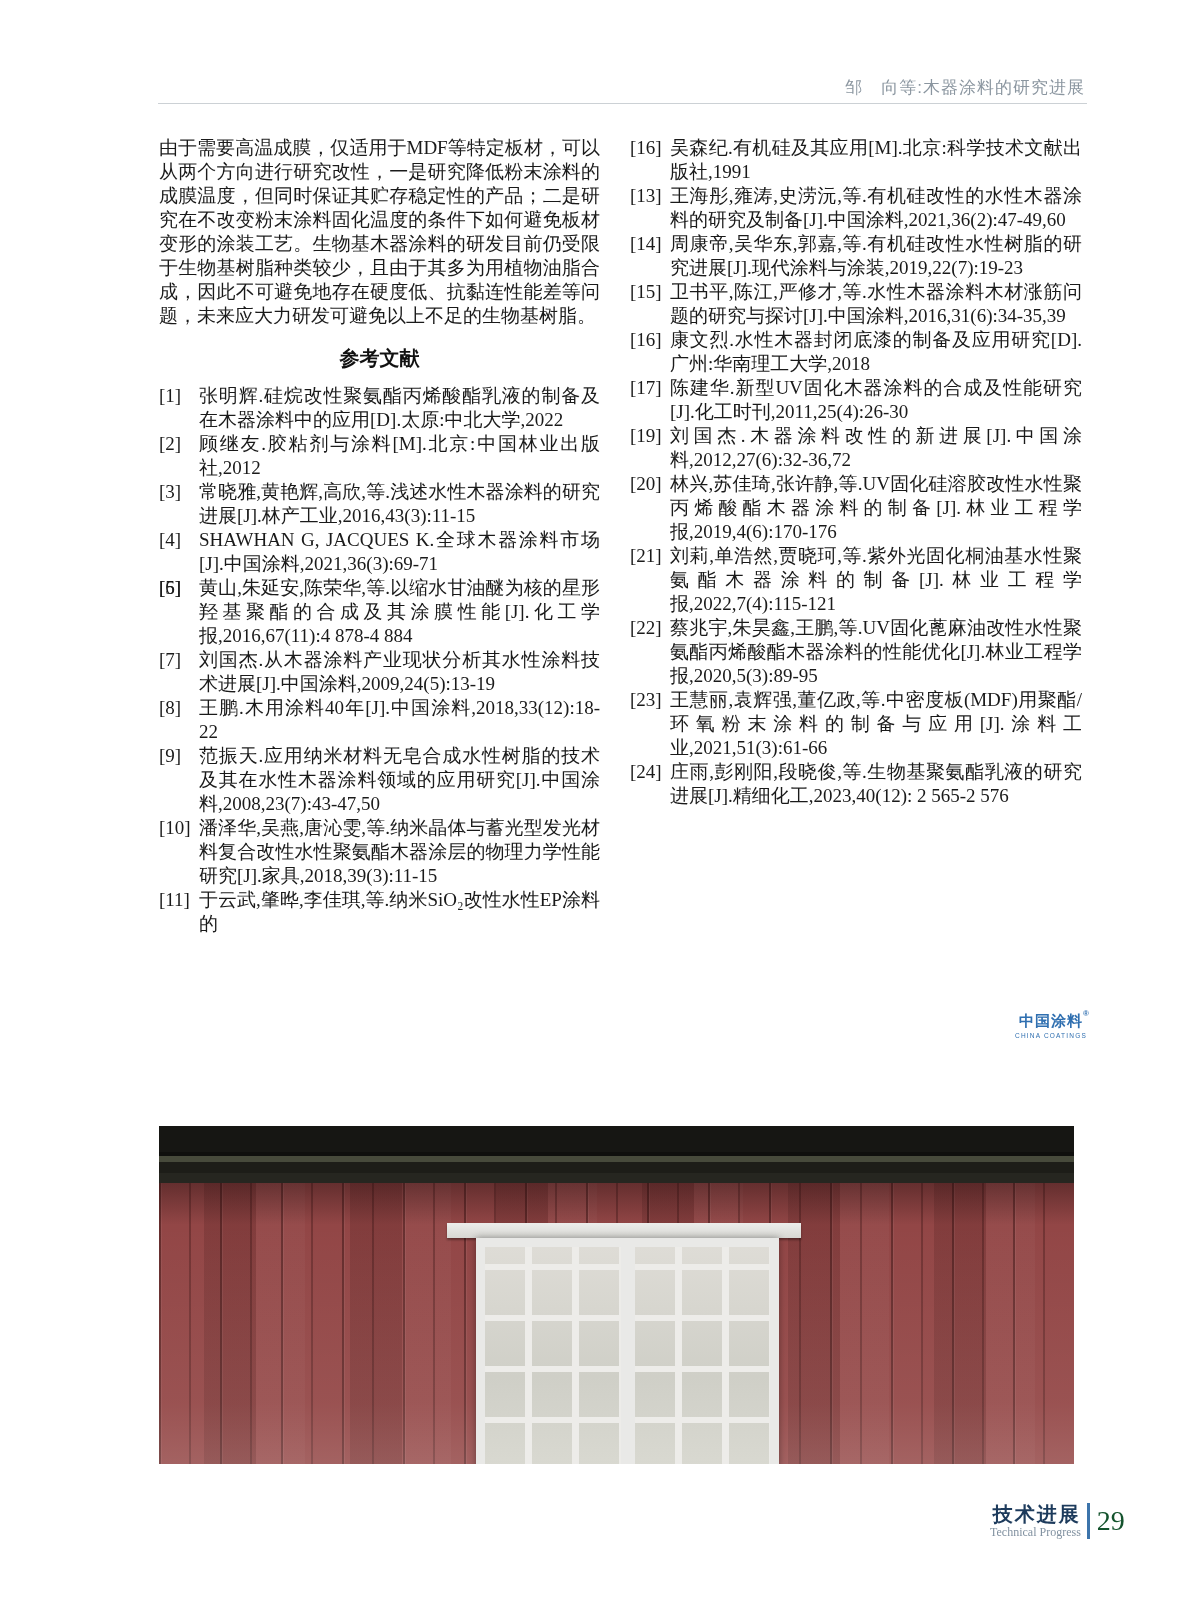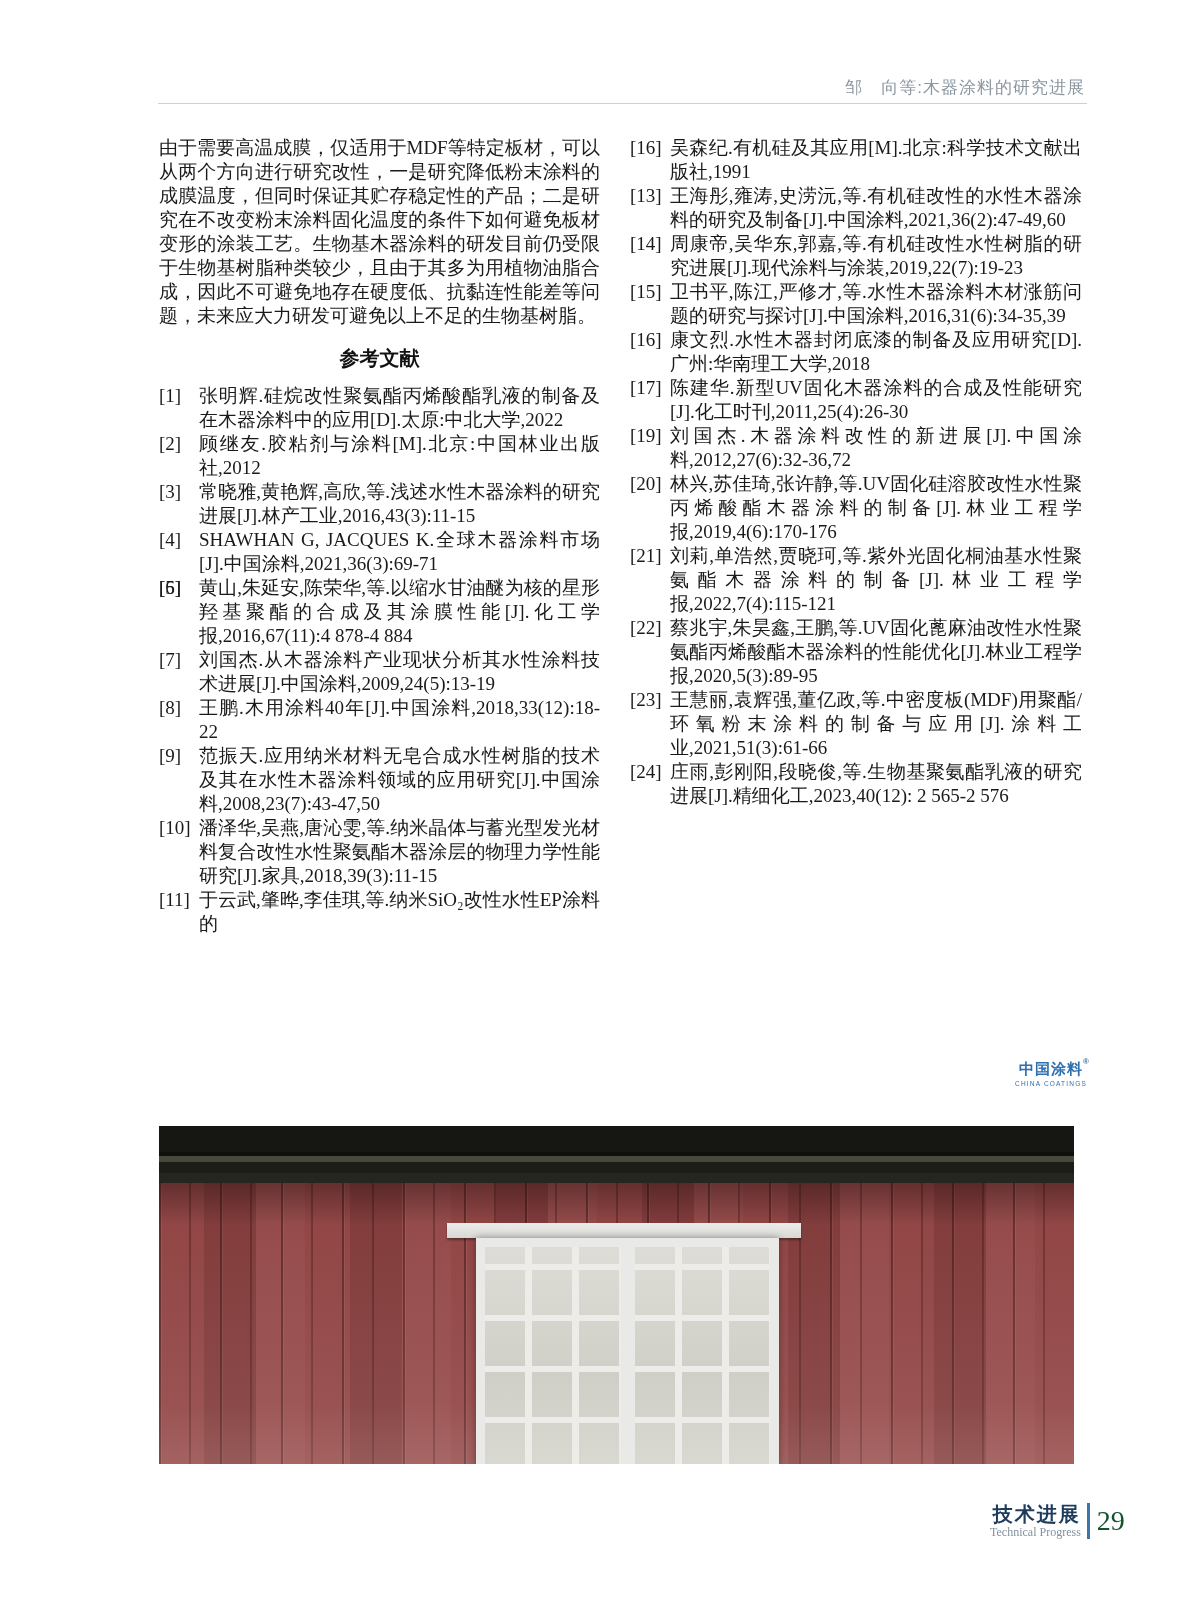--- a/index.html
+++ b/index.html
@@ -15,21 +15,21 @@
   .col{position:absolute;top:136px;font-size:19px;line-height:24px;text-align:justify;}
   .col-left{left:137px;width:441px;}
   .col-right{left:608px;width:452px;}
   .intro{margin:0;}
   .ref-heading{margin:18px 0 14px 0;text-align:center;font-size:20px;font-weight:bold;
         font-family:"Liberation Sans","DejaVu Sans",sans-serif;color:#111;}
   .ref-item{position:relative;padding-left:40px;}
   .ref-id{position:absolute;left:0;top:0;}
 
   
-  .logo{position:absolute;left:984px;top:1060px;width:90px;text-align:center;
+  .logo{position:absolute;left:984px;top:1012px;width:90px;text-align:center;
         font-family:"Liberation Sans","DejaVu Sans",sans-serif;color:#2f6fb0;}
   .logo-cn{font-size:15px;font-weight:bold;letter-spacing:1px;position:relative;}
   .logo-mark{font-size:8px;position:absolute;top:-3px;}
   .logo-en{font-size:6.5px;letter-spacing:1.2px;color:#2f6fb0;margin-top:1px;}
 
   
   .photo{position:absolute;left:137px;top:1126px;width:915px;height:338px;overflow:hidden;
         background-color:#8e4444;}
   .roof{position:absolute;left:0;top:0;width:100%;height:57px;
         background:linear-gradient(180deg,#161613 0%,#161613 45%,#0f0f0d 45%,#0f0f0d 53%,

